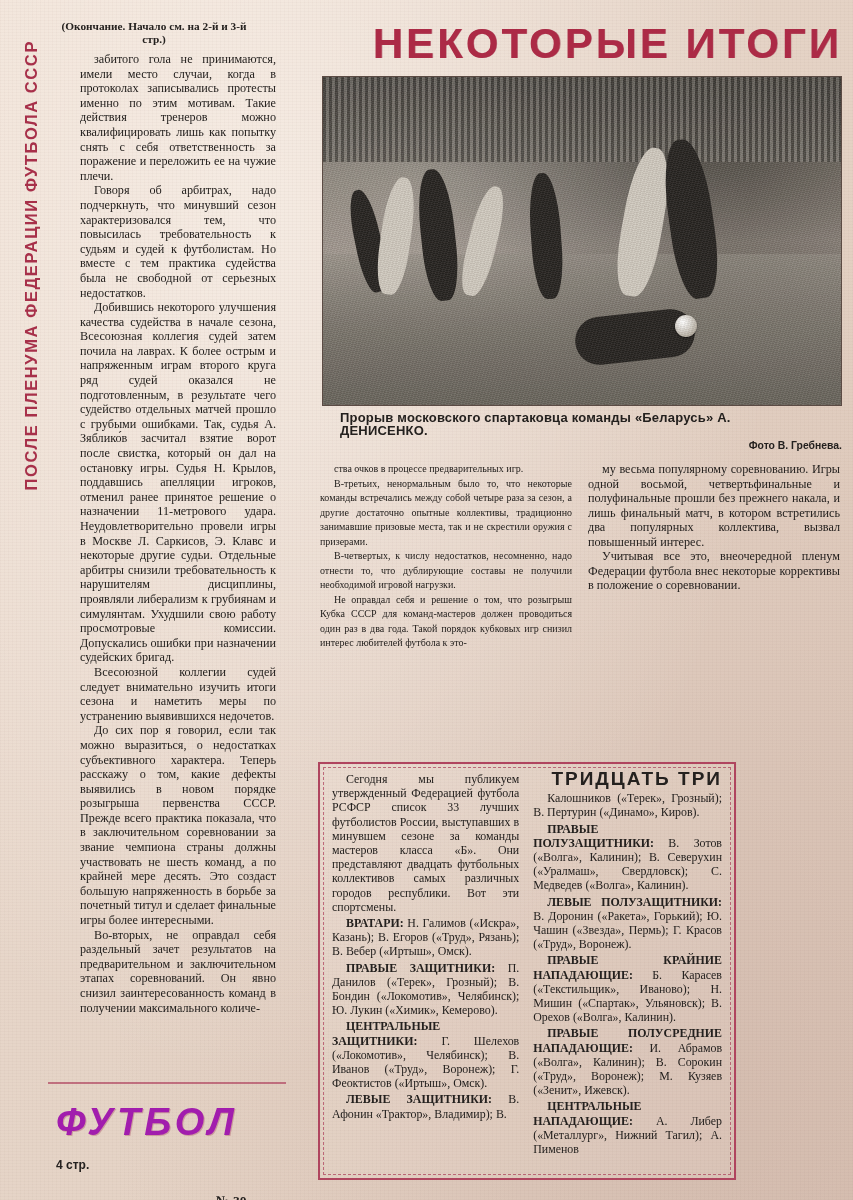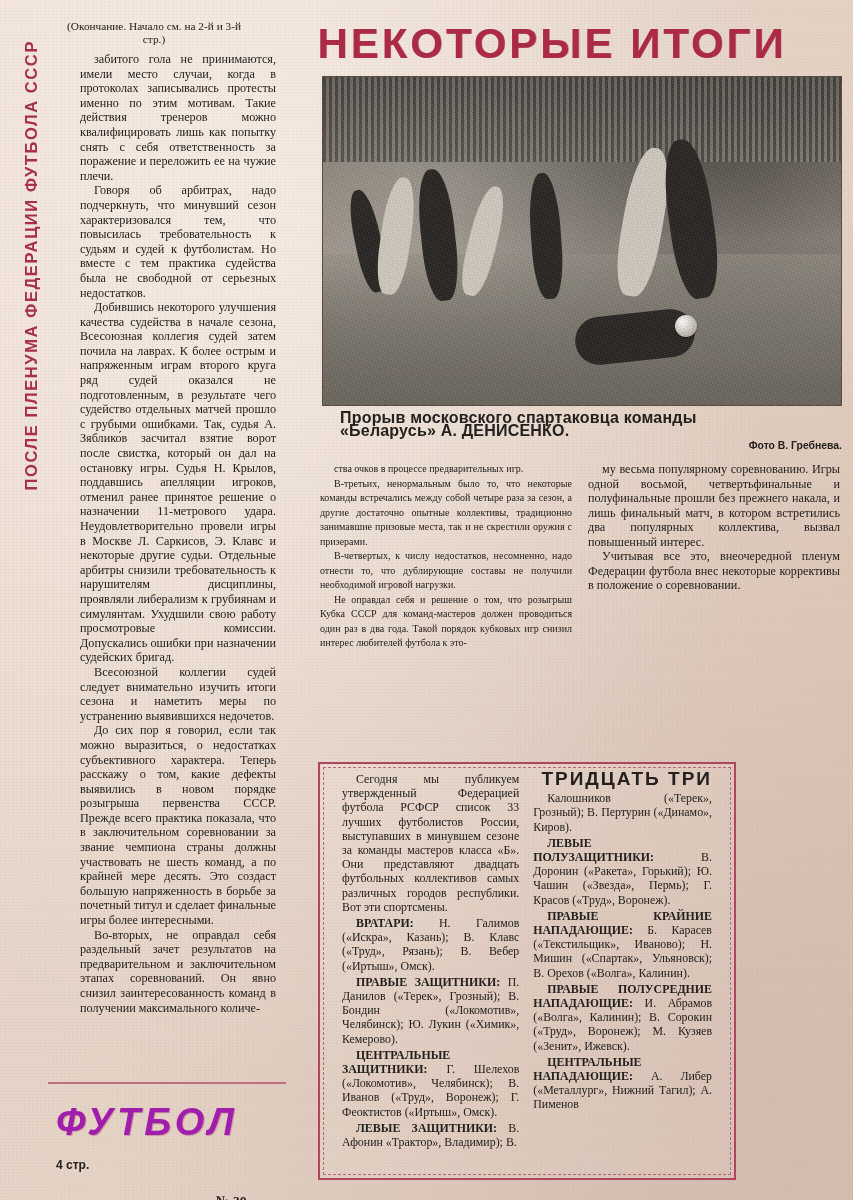--- a/index.html
+++ b/index.html
@@ -53,31 +53,31 @@
 
   
   .masthead {
     position:absolute;
     left: 262px; top: 20px; width: 580px; height: 50px;
     color: #ad2a46;
     font-family: "Liberation Sans", sans-serif;
     font-weight: 700;
     font-size: 42px;
     letter-spacing: 3px;
-    text-align: center;
+    text-align: right;
     line-height: 48px;
     white-space: nowrap;
     text-shadow: 0.6px 0 0 rgba(150,40,65,.5);
   }
 
   
   .note {
     position:absolute;
     left: 56px; top: 20px; width: 196px;
-    font-weight: 400;
+    font-weight: 700;
     font-size: 11.3px;
     line-height: 13.4px;
     text-align: center;
   }
 
   
   .col1 {
     position:absolute;
     left: 56px; top: 52px; width: 196px; height: 1040px;
     font-size: 12.2px;
@@ -131,21 +131,21 @@
     position:absolute; width:22px; height:22px; border-radius:50%;
     background: radial-gradient(circle at 35% 32%, #fff, #b9b2a6 70%, #7d776d);
     box-shadow: 0 1px 2px rgba(0,0,0,.5);
   }
 
   .caption {
     position:absolute;
     left: 340px; top: 412px; width: 440px;
     font-family: "Liberation Sans", sans-serif;
     font-weight: 700;
-    font-size: 16px;
+    font-size: 13px;
     line-height: 12.6px;
     letter-spacing: .2px;
   }
   .photo-credit {
     position:absolute;
     left: 560px; top: 440px; width: 282px;
     font-family: "Liberation Sans", sans-serif;
     font-size: 10.4px;
     text-align: right;
     font-weight:700;
@@ -163,21 +163,21 @@
     left: 588px; top: 462px; width: 252px; height: 280px;
     font-size: 12.2px; line-height: 14.5px;
     text-align: justify;
   }
 
   
   .box {
     position:absolute;
     left: 318px; top: 762px; width: 418px; height: 418px;
     border: 2px solid #b0455f;
-    padding: 8px 22px;
+    padding: 8px 12px;
     background: rgba(255,248,242,0.12);
   }
   .box::before {
     content:"";
     position:absolute; inset:3px;
     border: 1px dashed rgba(176,69,95,.75);
     pointer-events:none;
   }
   .box-inner { position:relative; display:flex; height:100%; gap: 14px; }
   .box-col { width: 238px; font-size: 11.9px; line-height: 14.2px; text-align: justify; }
@@ -281,39 +281,43 @@
     <p>му весьма популярному соревнованию. Игры одной восьмой, четвертьфинальные и полуфинальные прошли без прежнего накала, и лишь финальный матч, в котором встретились два популярных коллектива, вызвал повышенный интерес.</p>
     <p>Учитывая все это, внеочередной пленум Федерации футбола внес некоторые коррективы в положение о соревновании.</p>
   </div>
 
   <div class="box">
     <div class="box-inner">
       <div class="box-col">
         <p>Сегодня мы публикуем утвержденный Федерацией футбола РСФСР список 33 лучших футболистов России, выступавших в минувшем сезоне за команды мастеров класса «Б». Они представляют двадцать футбольных коллективов самых различных городов республики. Вот эти спортсмены.</p>
         <p class="sec">
           <span class="hdr">ВРАТАРИ:</span>
-          <span>Н. Галимов («Искра», Казань); В. Клавс («Труд», Рязань); В. Вебер («Иртыш», Омск).</span>
+          <span>Н. Галимов («Искра», Казань); В. Егоров («Труд», Рязань); В. Вебер («Иртыш», Омск).</span>
         </p>
         <p class="sec">
           <span class="hdr">ПРАВЫЕ ЗАЩИТНИКИ:</span>
           <span>П. Данилов («Терек», Грозный); В. Бондин («Локомотив», Челябинск); Ю. Лукин («Химик», Кемерово).</span>
         </p>
         <p class="sec">
           <span class="hdr">ЦЕНТРАЛЬНЫЕ ЗАЩИТНИКИ:</span>
           <span>Г. Шелехов («Локомотив», Челябинск); В. Иванов («Труд», Воронеж); Г. Феоктистов («Иртыш», Омск).</span>
         </p>
         <p class="sec">
           <span class="hdr">ЛЕВЫЕ ЗАЩИТНИКИ:</span>
           <span>В. Афонин «Трактор», Владимир); В.</span>
         </p>
       </div>
       <div class="box-col right">
         <div class="box-h">ТРИДЦАТЬ ТРИ</div>
         <p>
           <span>Калошников («Терек», Грозный); В. Пертурин («Динамо», Киров).</span>
+        </p>
+        <p class="sec">
+          <span class="hdr">ПРАВЫЕ ПОЛУЗАЩИТНИКИ:</span>
+          <span>В. Зотов («Волга», Калинин); В. Северухин («Уралмаш», Свердловск); С. Медведев («Волга», Калинин).</span>
         </p>
         <p class="sec">
           <span class="hdr">ЛЕВЫЕ ПОЛУЗАЩИТНИКИ:</span>
           <span>В. Доронин («Ракета», Горький); Ю. Чашин («Звезда», Пермь); Г. Красов («Труд», Воронеж).</span>
         </p>
         <p class="sec">
           <span class="hdr">ПРАВЫЕ КРАЙНИЕ НАПАДАЮЩИЕ:</span>
           <span>Б. Карасев («Текстильщик», Иваново); Н. Мишин («Спартак», Ульяновск); В. Орехов («Волга», Калинин).</span>
         </p>
         <p class="sec">

